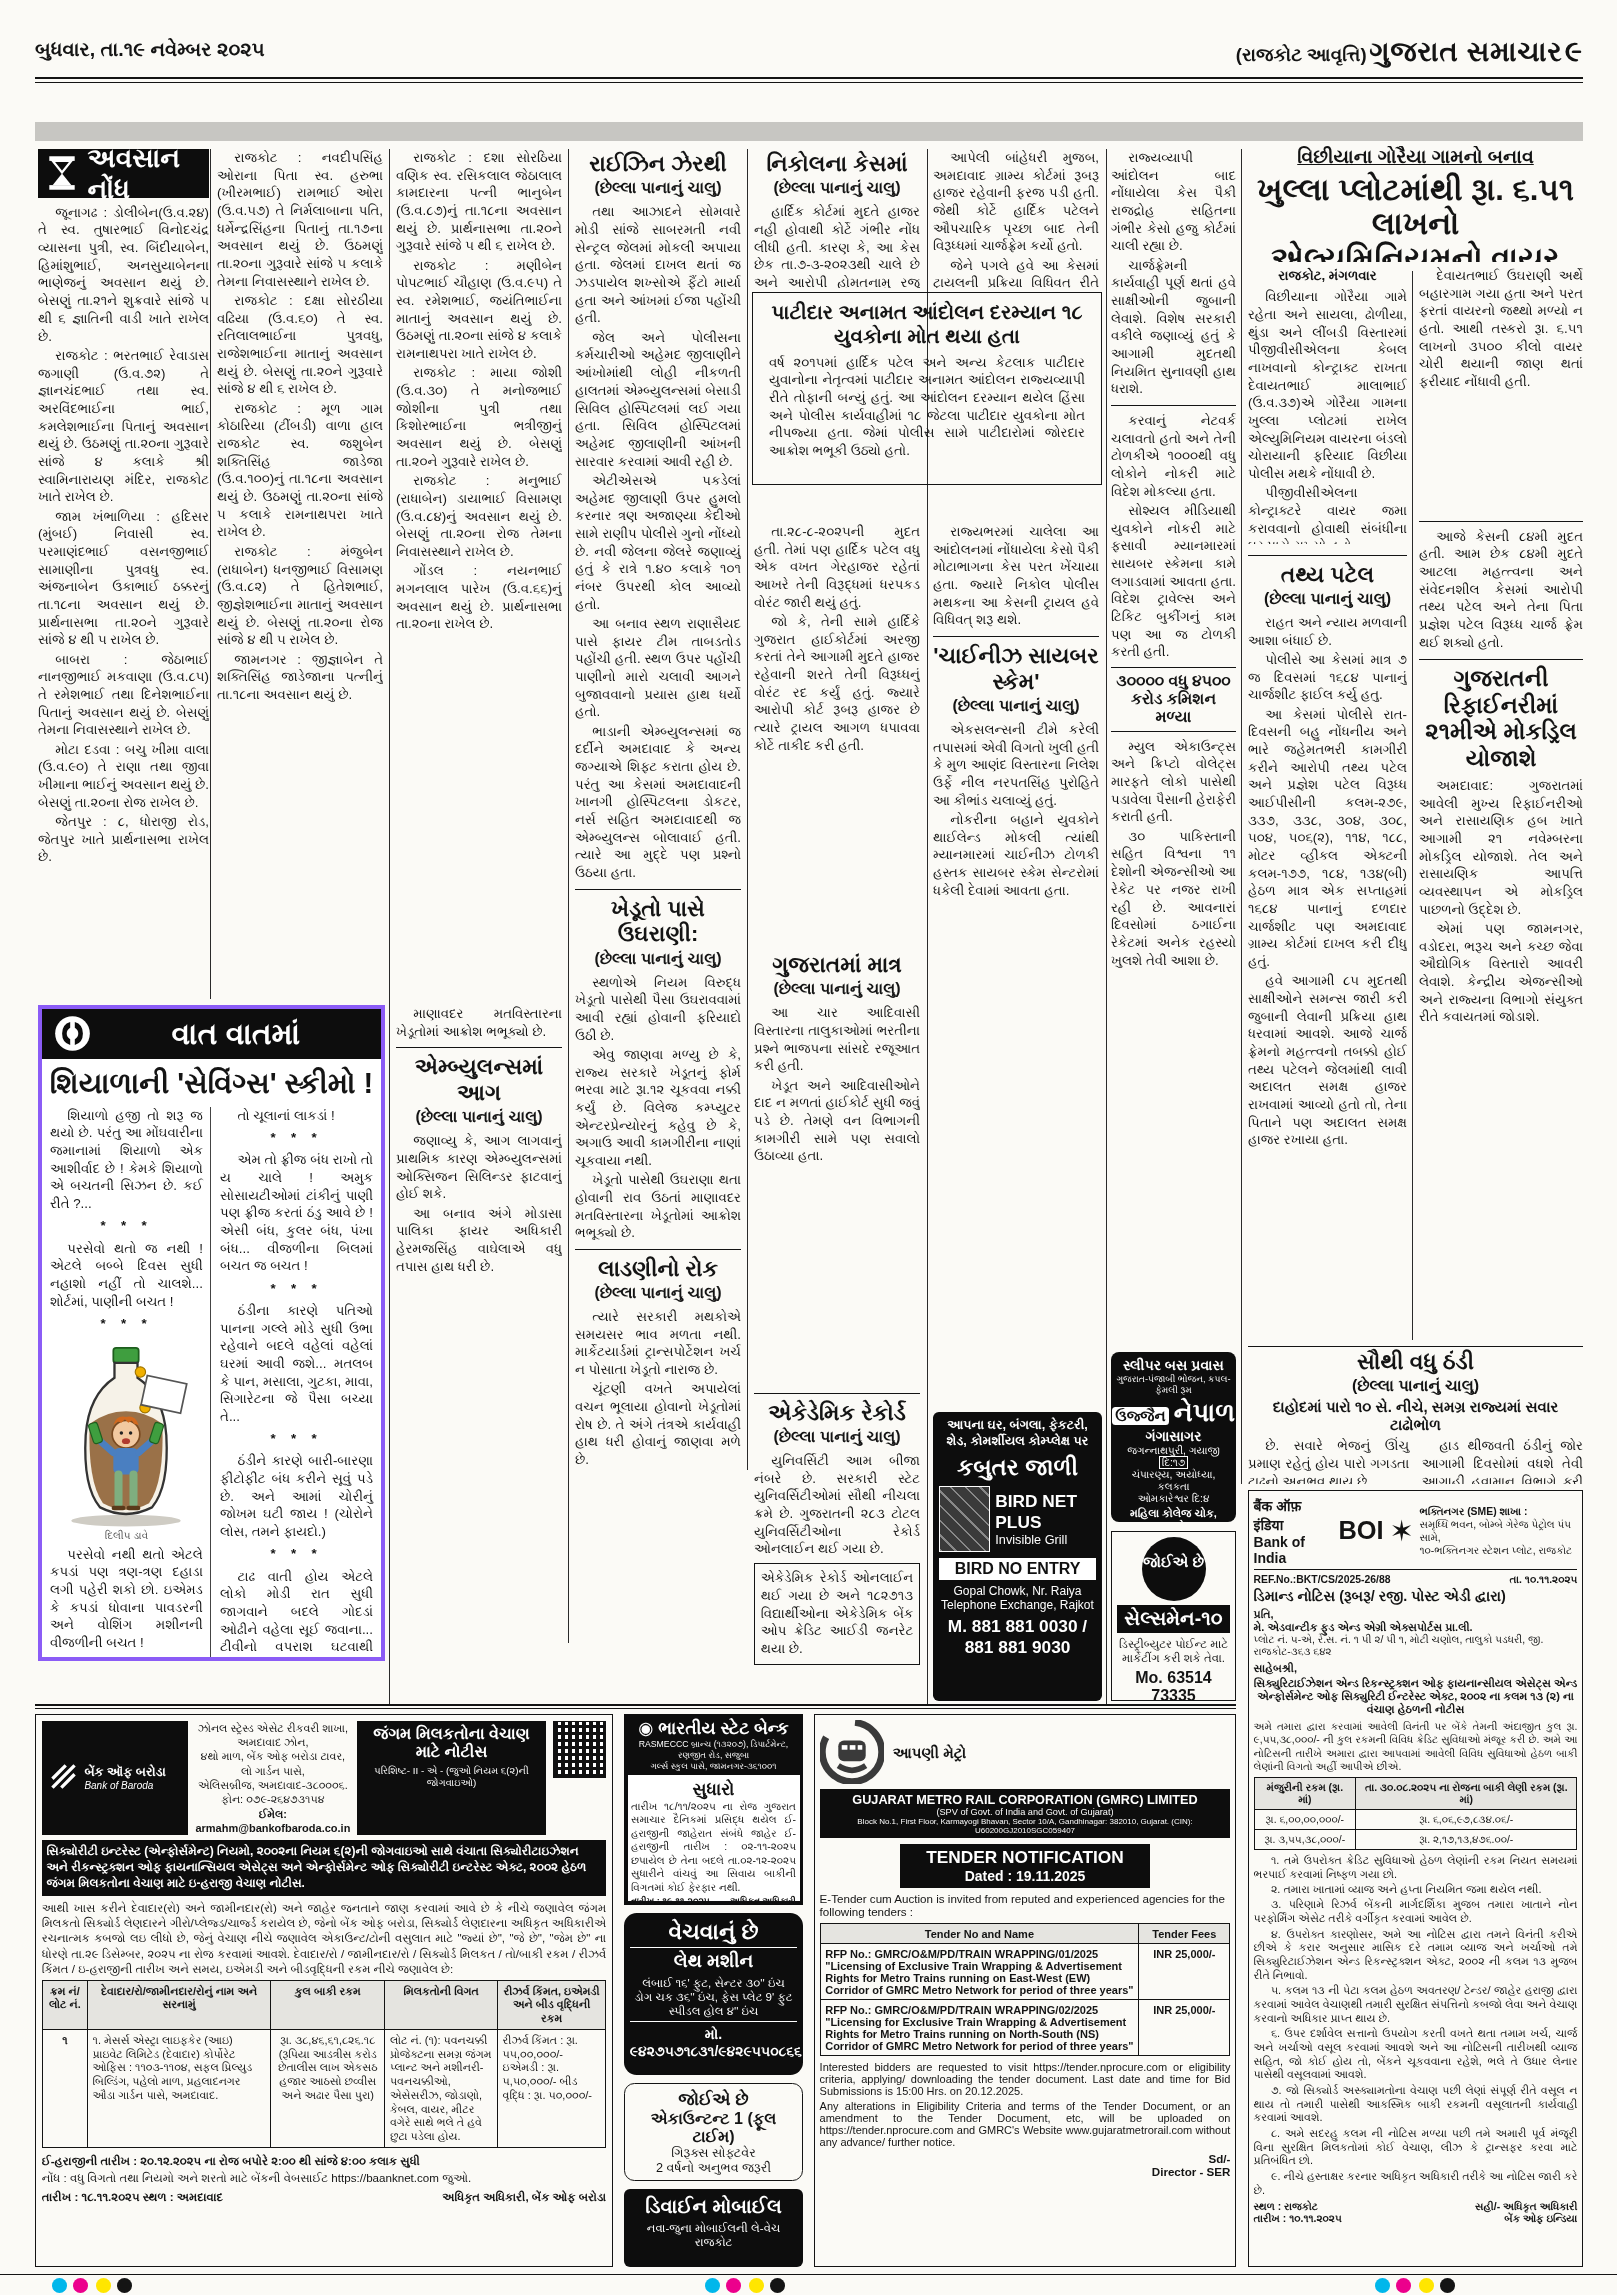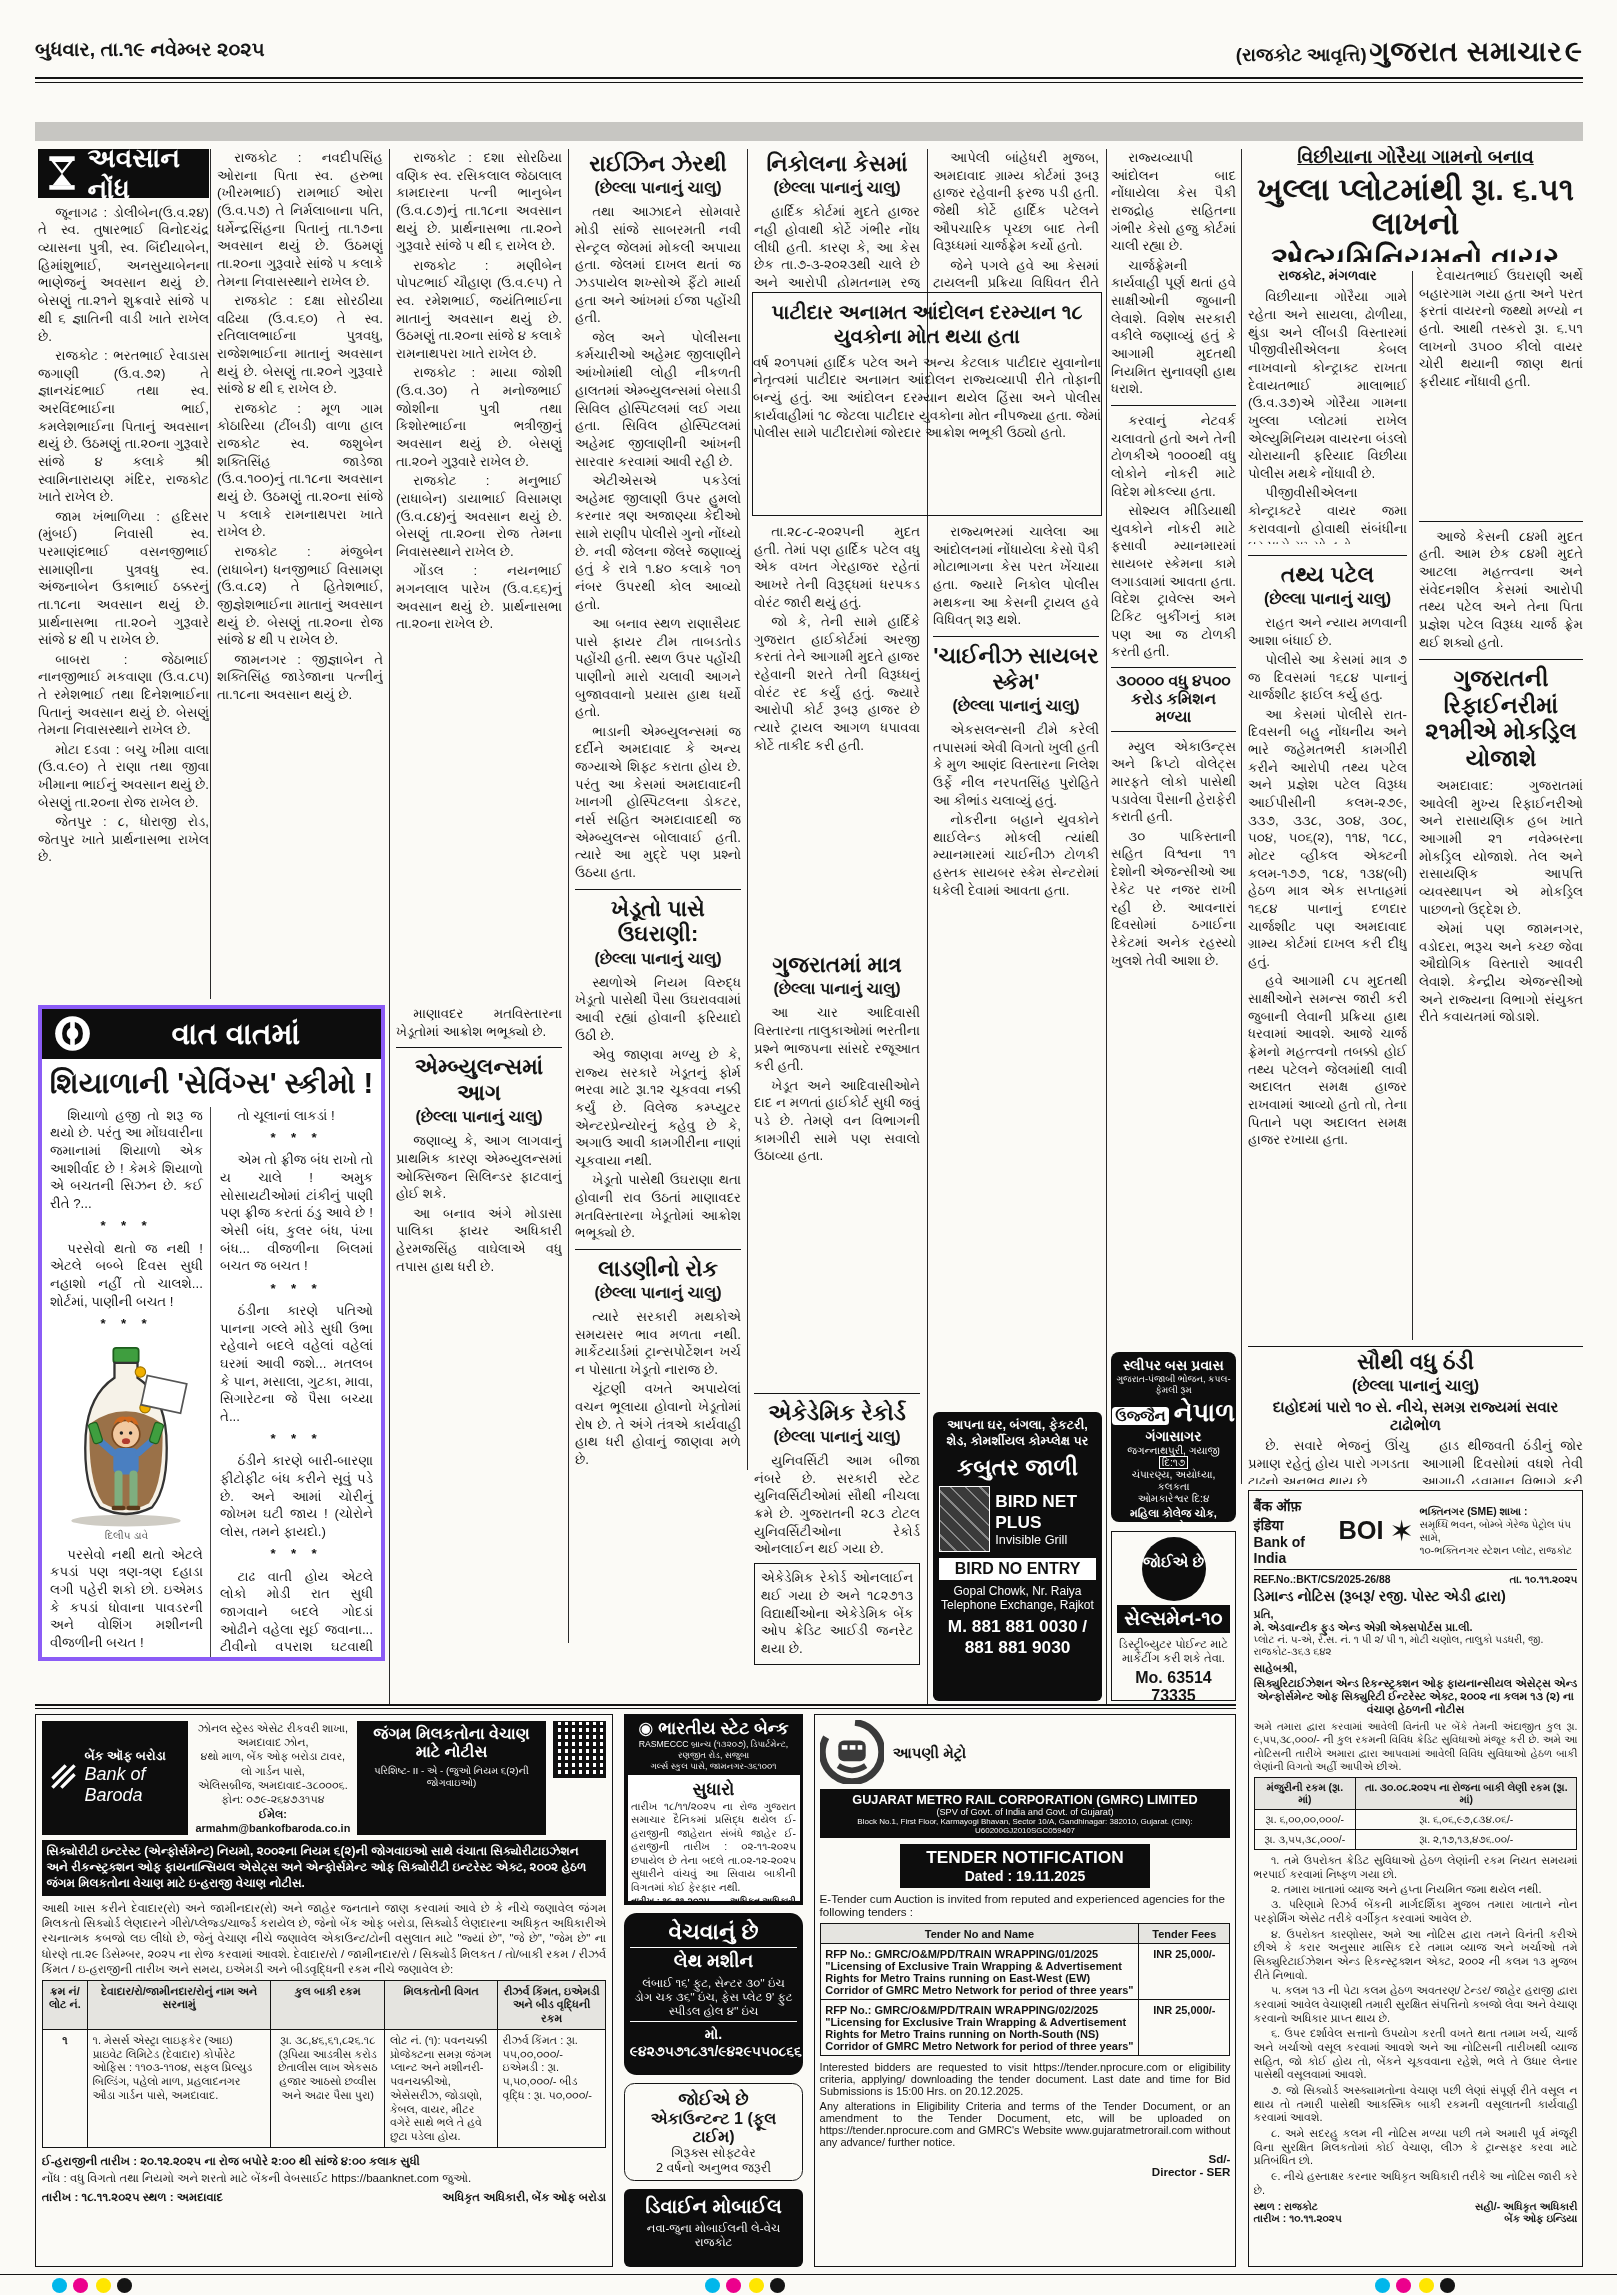--- a/index.html
+++ b/index.html
@@ -121,21 +121,21 @@
   </div>
 
   <div class="blk" style="left:754px;top:149px;width:166px;height:139px;">
     <div class="cont-h">નિકોલના કેસમાં</div>
     <div class="cont-s">(છેલ્લા પાનાનું ચાલુ)</div>
     <div class="fs23 jt">
         <div class="para">હાર્દિક કોર્ટમાં મુદતે હાજર નહી હોવાથી કોર્ટે ગંભીર નોંધ લીધી હતી. કારણ કે, આ કેસ છેક તા.૭-૩-૨૦૨૩થી ચાલે છે અને આરોપી હોમતનામુ રજૂ કરી બોલી રહ્યો હતો.</div>
       </div>
   </div>
 
-  <div class="blk boxed" style="left:752px;top:292px;width:350px;height:224px;padding:7px 0;box-sizing:border-box;">
+  <div class="blk boxed" style="left:752px;top:292px;width:350px;height:193px;padding:7px 16px;box-sizing:border-box;">
     <div style="font-weight:bold;font-size:20px;line-height:1.2;text-align:center;margin-bottom:5.8px;">પાટીદાર અનામત આંદોલન દરમ્યાન ૧૮ યુવકોના મોત થયા હતા</div>
     <div class="fs23 jt">વર્ષ ૨૦૧૫માં હાર્દિક પટેલ અને અન્ય કેટલાક પાટીદાર યુવાનોના નેતૃત્વમાં પાટીદાર અનામત આંદોલન રાજ્યવ્યાપી રીતે તોફાની બન્યું હતું. આ આંદોલન દરમ્યાન થયેલ હિંસા અને પોલીસ કાર્યવાહીમાં ૧૮ જેટલા પાટીદાર યુવકોના મોત નીપજ્યા હતા. જેમાં પોલીસ સામે પાટીદારોમાં જોરદાર આક્રોશ ભભૂકી ઉઠ્યો હતો.</div>
   </div>
   <div class="blk fs23 jt" style="left:754px;top:523px;width:166px;height:422px;">
       <div class="para">તા.૨૮-૮-૨૦૨૫ની મુદત હતી. તેમાં પણ હાર્દિક પટેલ વધુ એક વખત ગેરહાજર રહેતાં આખરે તેની વિરૂદ્ધમાં ધરપકડ વોરંટ જારી થયું હતું.</div>
       <div class="para">જો કે, તેની સામે હાર્દિકે ગુજરાત હાઈકોર્ટમાં અરજી કરતાં તેને આગામી મુદતે હાજર રહેવાની શરતે તેની વિરૂધ્ધનું વોરંટ રદ કર્યું હતું. જ્યારે આરોપી કોર્ટ રૂબરૂ હાજર છે ત્યારે ટ્રાયલ આગળ ધપાવવા કોર્ટે તાકીદ કરી હતી.</div>
     </div>
   <div class="blk" style="left:754px;top:950px;width:166px;height:433px;">
     <div class="cont-h">ગુજરાતમાં માત્ર</div>
     <div class="cont-s">(છેલ્લા પાનાનું ચાલુ)</div>
@@ -363,21 +363,21 @@
     <div style="display:flex;gap:7px;align-items:stretch;">
       <div class="adblack" style="width:144px;padding:5.8px;display:flex;align-items:center;gap:5.8px;">
         <span>
           <svg width="31" height="31" viewBox="0 0 28 28">
               <rect width="28" height="28" fill="#0d0d0d"></rect>
               <path d="M4 24 L24 4 M4 16 L16 4 M12 24 L24 12" stroke="#fff" stroke-width="3"></path>
             </svg>
         </span>
         <span>
             <div style="font-size:12.7px;font-weight:bold;">બેંક ઑફ બરોડા</div>
-        <div style="font-size:18px;font-style:italic;">Bank of Baroda</div>
+        <div style="font-size:10px;font-style:italic;">Bank of Baroda</div>
           </span>
       </div>
       <div style="flex:1;text-align:center;font-size:11px;line-height:1.3;">
         <div>ઝોનલ સ્ટ્રેસ્ડ એસેટ રીકવરી શાખા, અમદાવાદ ઝોન,</div>
         <div>૪થો માળ, બેંક ઓફ બરોડા ટાવર, લો ગાર્ડન પાસે,</div>
         <div>એલિસબ્રીજ, અમદાવાદ-૩૮૦૦૦૬. ફોન: ૦૭૯-૨૬૪૭૩૧૫૪</div>
         <div style="font-weight:bold;">ઈમેલ: armahm@bankofbaroda.co.in</div>
       </div>
       <div class="adblack" style="width:191px;padding:4.6px;text-align:center;">
         <div style="font-size:16px;font-weight:bold;">જંગમ મિલકતોના વેચાણ માટે નોટીસ</div>

